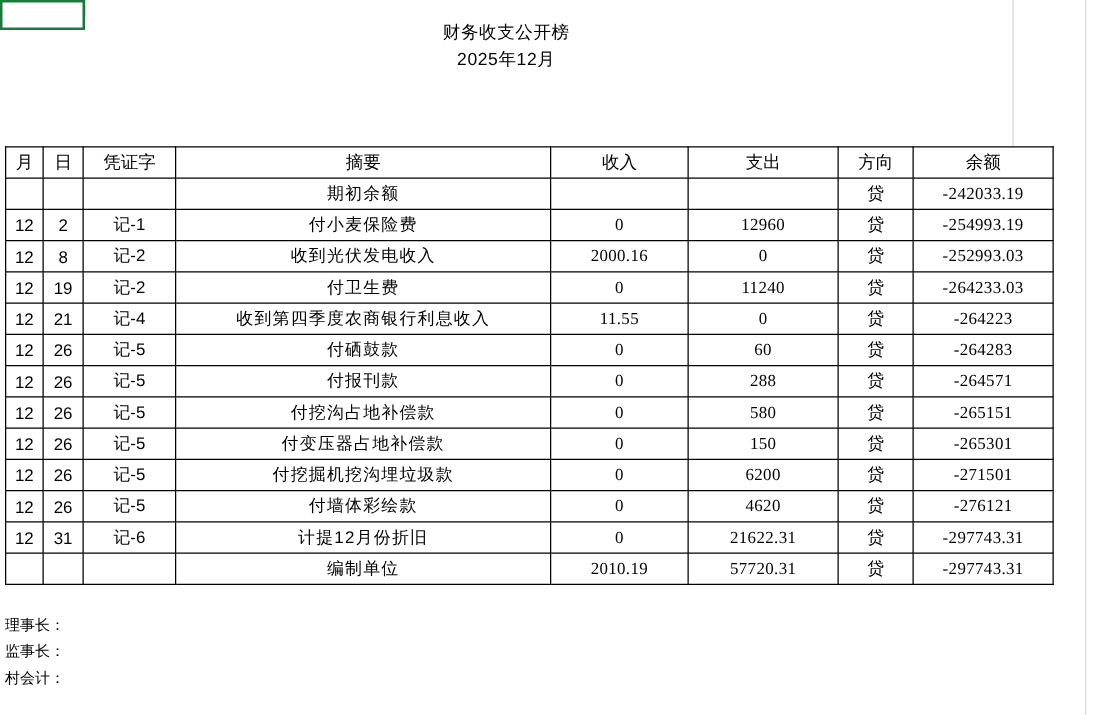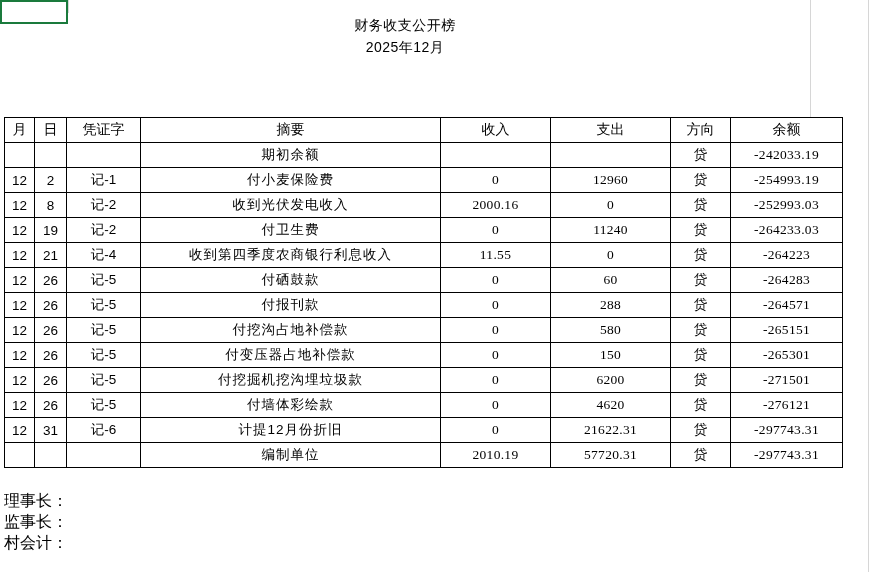--- a/index.html
+++ b/index.html
@@ -87,21 +87,21 @@
   }
   .abstract {
     letter-spacing: 1px;
     margin-left: 29px;
   }
   #signatures {
     position: absolute;
     left: 4px;
     top: 490px;
     line-height: 21px;
-    font-size: 16px;
+    font-size: 12px;
   }
   #signatures div {
     height: 21px;
   }
 </style>
 </head>
 <body>
 
 <div id="sheet-grid">
   <div class="edge-line" style="left:68px; top:0px; width:1px; height:13px;"></div>

